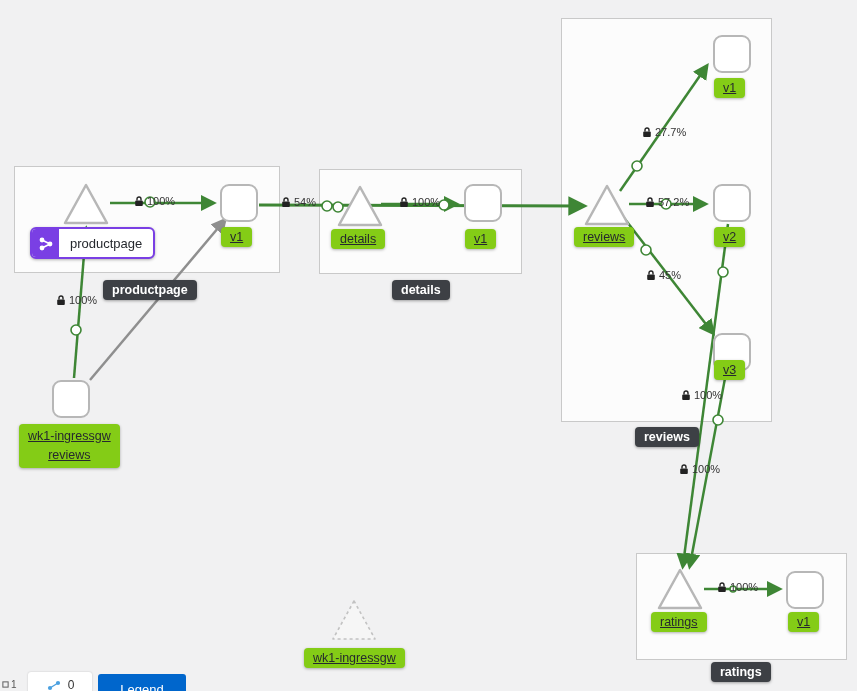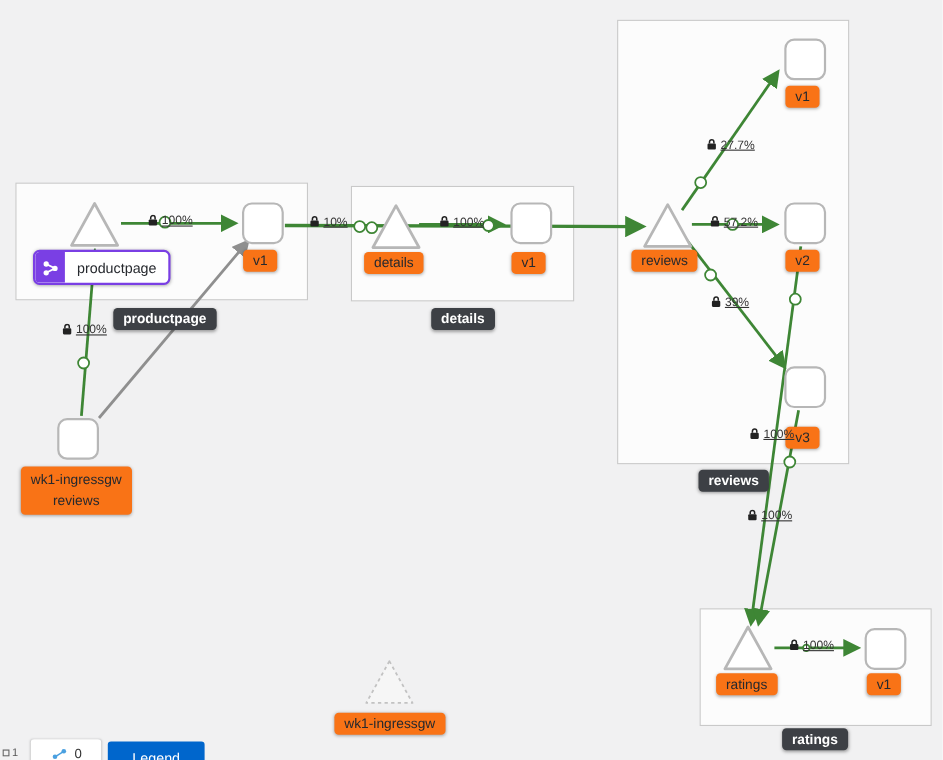--- a/index.html
+++ b/index.html
@@ -2,29 +2,29 @@
 <html><head>
 <meta charset="utf-8">
 <style>
   html,body{margin:0;padding:0;}
   .stage{position:relative;width:857px;height:691px;overflow:hidden;
     background:#f1f1f2;font-family:"Liberation Sans",sans-serif;}
   .gbox{position:absolute;background:#fcfcfc;border:1px solid #c9c9c9;z-index:1;}
   .edges{position:absolute;left:0;top:0;z-index:2;pointer-events:none;}
   .sq{position:absolute;width:38px;height:38px;background:#fff;border:2px solid #b7b7b7;
     border-radius:9px;z-index:3;box-sizing:border-box;}
-  .chip{position:absolute;background:#f97316;border-radius:4px;padding:3px 9px;
+  .chip{position:absolute;background:#84cc16;border-radius:4px;padding:3px 9px;
     font-size:12.5px;color:#26292e;z-index:4;box-shadow:0 1px 3px rgba(0,0,0,.30);
-    white-space:nowrap;}
+    white-space:nowrap;text-decoration:underline;}
   .chip.center{text-align:center;}
   .gbadge{position:absolute;background:#3d4045;color:#fff;font-weight:bold;
     font-size:12.5px;padding:3px 9px;border-radius:4px;z-index:5;
     box-shadow:0 1px 3px rgba(0,0,0,.35);white-space:nowrap;}
-  .elabel{position:absolute;display:flex;align-items:flex-start;gap:3px;
-    font-size:11px;color:#333;z-index:4;white-space:nowrap;text-decoration:underline;}
+  .elabel{position:absolute;display:flex;align-items:center;gap:3px;
+    font-size:11px;color:#333;z-index:4;white-space:nowrap;}
   .appbadge{position:absolute;display:flex;align-items:stretch;background:#fff;
     border:2px solid #7a3fe4;border-radius:6px;overflow:hidden;z-index:4;
     box-shadow:0 1px 3px rgba(0,0,0,.3);height:28px;}
   .appbadge .ic{width:27px;background:#7a3fe4;display:flex;align-items:center;
     justify-content:center;}
   .appbadge .tx{padding:0 11px;display:flex;align-items:center;font-size:13px;color:#26292e;}
   .toolbar-item{position:absolute;z-index:6;}
   .mini-counter{font-size:10px;color:#555;display:flex;align-items:center;gap:2px;}
   .chip2{width:64px;height:26px;background:#fff;border-radius:3px;
     box-shadow:0 0 2px rgba(0,0,0,.2);display:flex;align-items:center;
@@ -108,21 +108,21 @@
     </span>
     <span class="tx">productpage</span>
   </div>
 
   <div class="chip" style="left:221px;top:227px;">v1</div>
   <div class="chip" style="left:331px;top:229px;">details</div>
   <div class="chip" style="left:465px;top:229px;">v1</div>
   <div class="chip" style="left:574px;top:227px;">reviews</div>
   <div class="chip" style="left:714px;top:78px;">v1</div>
   <div class="chip" style="left:714px;top:227px;">v2</div>
-  <div class="chip" style="left:714px;top:388px;text-align:center;">v3</div>
+  <div class="chip" style="left:714px;top:360px;text-align:center;">v3</div>
   <div class="chip" style="left:651px;top:612px;">ratings</div>
   <div class="chip" style="left:788px;top:612px;">v1</div>
   <div class="chip center" style="left:19px;top:424px;line-height:1.5;">
     <div>wk1-ingressgw</div>
     <div>reviews</div>
   </div>
   <div class="chip" style="left:304px;top:648px;">wk1-ingressgw</div>
 
   <div class="gbadge" style="left:103px;top:280px;">productpage</div>
   <div class="gbadge" style="left:392px;top:280px;">details</div>
@@ -141,21 +141,21 @@
         <path d="M3 4.5 V3 a2 2 0 0 1 4 0 V4.5" fill="none" stroke="#222" stroke-width="1.4"></path>
         <rect x="1.2" y="4.5" width="7.6" height="5.5" rx="1" fill="#222"></rect>
       </svg>
     <span>100%</span>
   </div>
   <div class="elabel" style="left:281px;top:196px;">
     <svg width="10" height="11" viewBox="0 0 10 11">
         <path d="M3 4.5 V3 a2 2 0 0 1 4 0 V4.5" fill="none" stroke="#222" stroke-width="1.4"></path>
         <rect x="1.2" y="4.5" width="7.6" height="5.5" rx="1" fill="#222"></rect>
       </svg>
-    <span>10%</span>
+    <span>54%</span>
   </div>
   <div class="elabel" style="left:399px;top:196px;">
     <svg width="10" height="11" viewBox="0 0 10 11">
         <path d="M3 4.5 V3 a2 2 0 0 1 4 0 V4.5" fill="none" stroke="#222" stroke-width="1.4"></path>
         <rect x="1.2" y="4.5" width="7.6" height="5.5" rx="1" fill="#222"></rect>
       </svg>
     <span>100%</span>
   </div>
   <div class="elabel" style="left:642px;top:126px;">
     <svg width="10" height="11" viewBox="0 0 10 11">
@@ -169,21 +169,21 @@
         <path d="M3 4.5 V3 a2 2 0 0 1 4 0 V4.5" fill="none" stroke="#222" stroke-width="1.4"></path>
         <rect x="1.2" y="4.5" width="7.6" height="5.5" rx="1" fill="#222"></rect>
       </svg>
     <span>57.2%</span>
   </div>
   <div class="elabel" style="left:646px;top:269px;">
     <svg width="10" height="11" viewBox="0 0 10 11">
         <path d="M3 4.5 V3 a2 2 0 0 1 4 0 V4.5" fill="none" stroke="#222" stroke-width="1.4"></path>
         <rect x="1.2" y="4.5" width="7.6" height="5.5" rx="1" fill="#222"></rect>
       </svg>
-    <span>39%</span>
+    <span>45%</span>
   </div>
   <div class="elabel" style="left:681px;top:389px;">
     <svg width="10" height="11" viewBox="0 0 10 11">
         <path d="M3 4.5 V3 a2 2 0 0 1 4 0 V4.5" fill="none" stroke="#222" stroke-width="1.4"></path>
         <rect x="1.2" y="4.5" width="7.6" height="5.5" rx="1" fill="#222"></rect>
       </svg>
     <span>100%</span>
   </div>
   <div class="elabel" style="left:679px;top:463px;">
     <svg width="10" height="11" viewBox="0 0 10 11">

